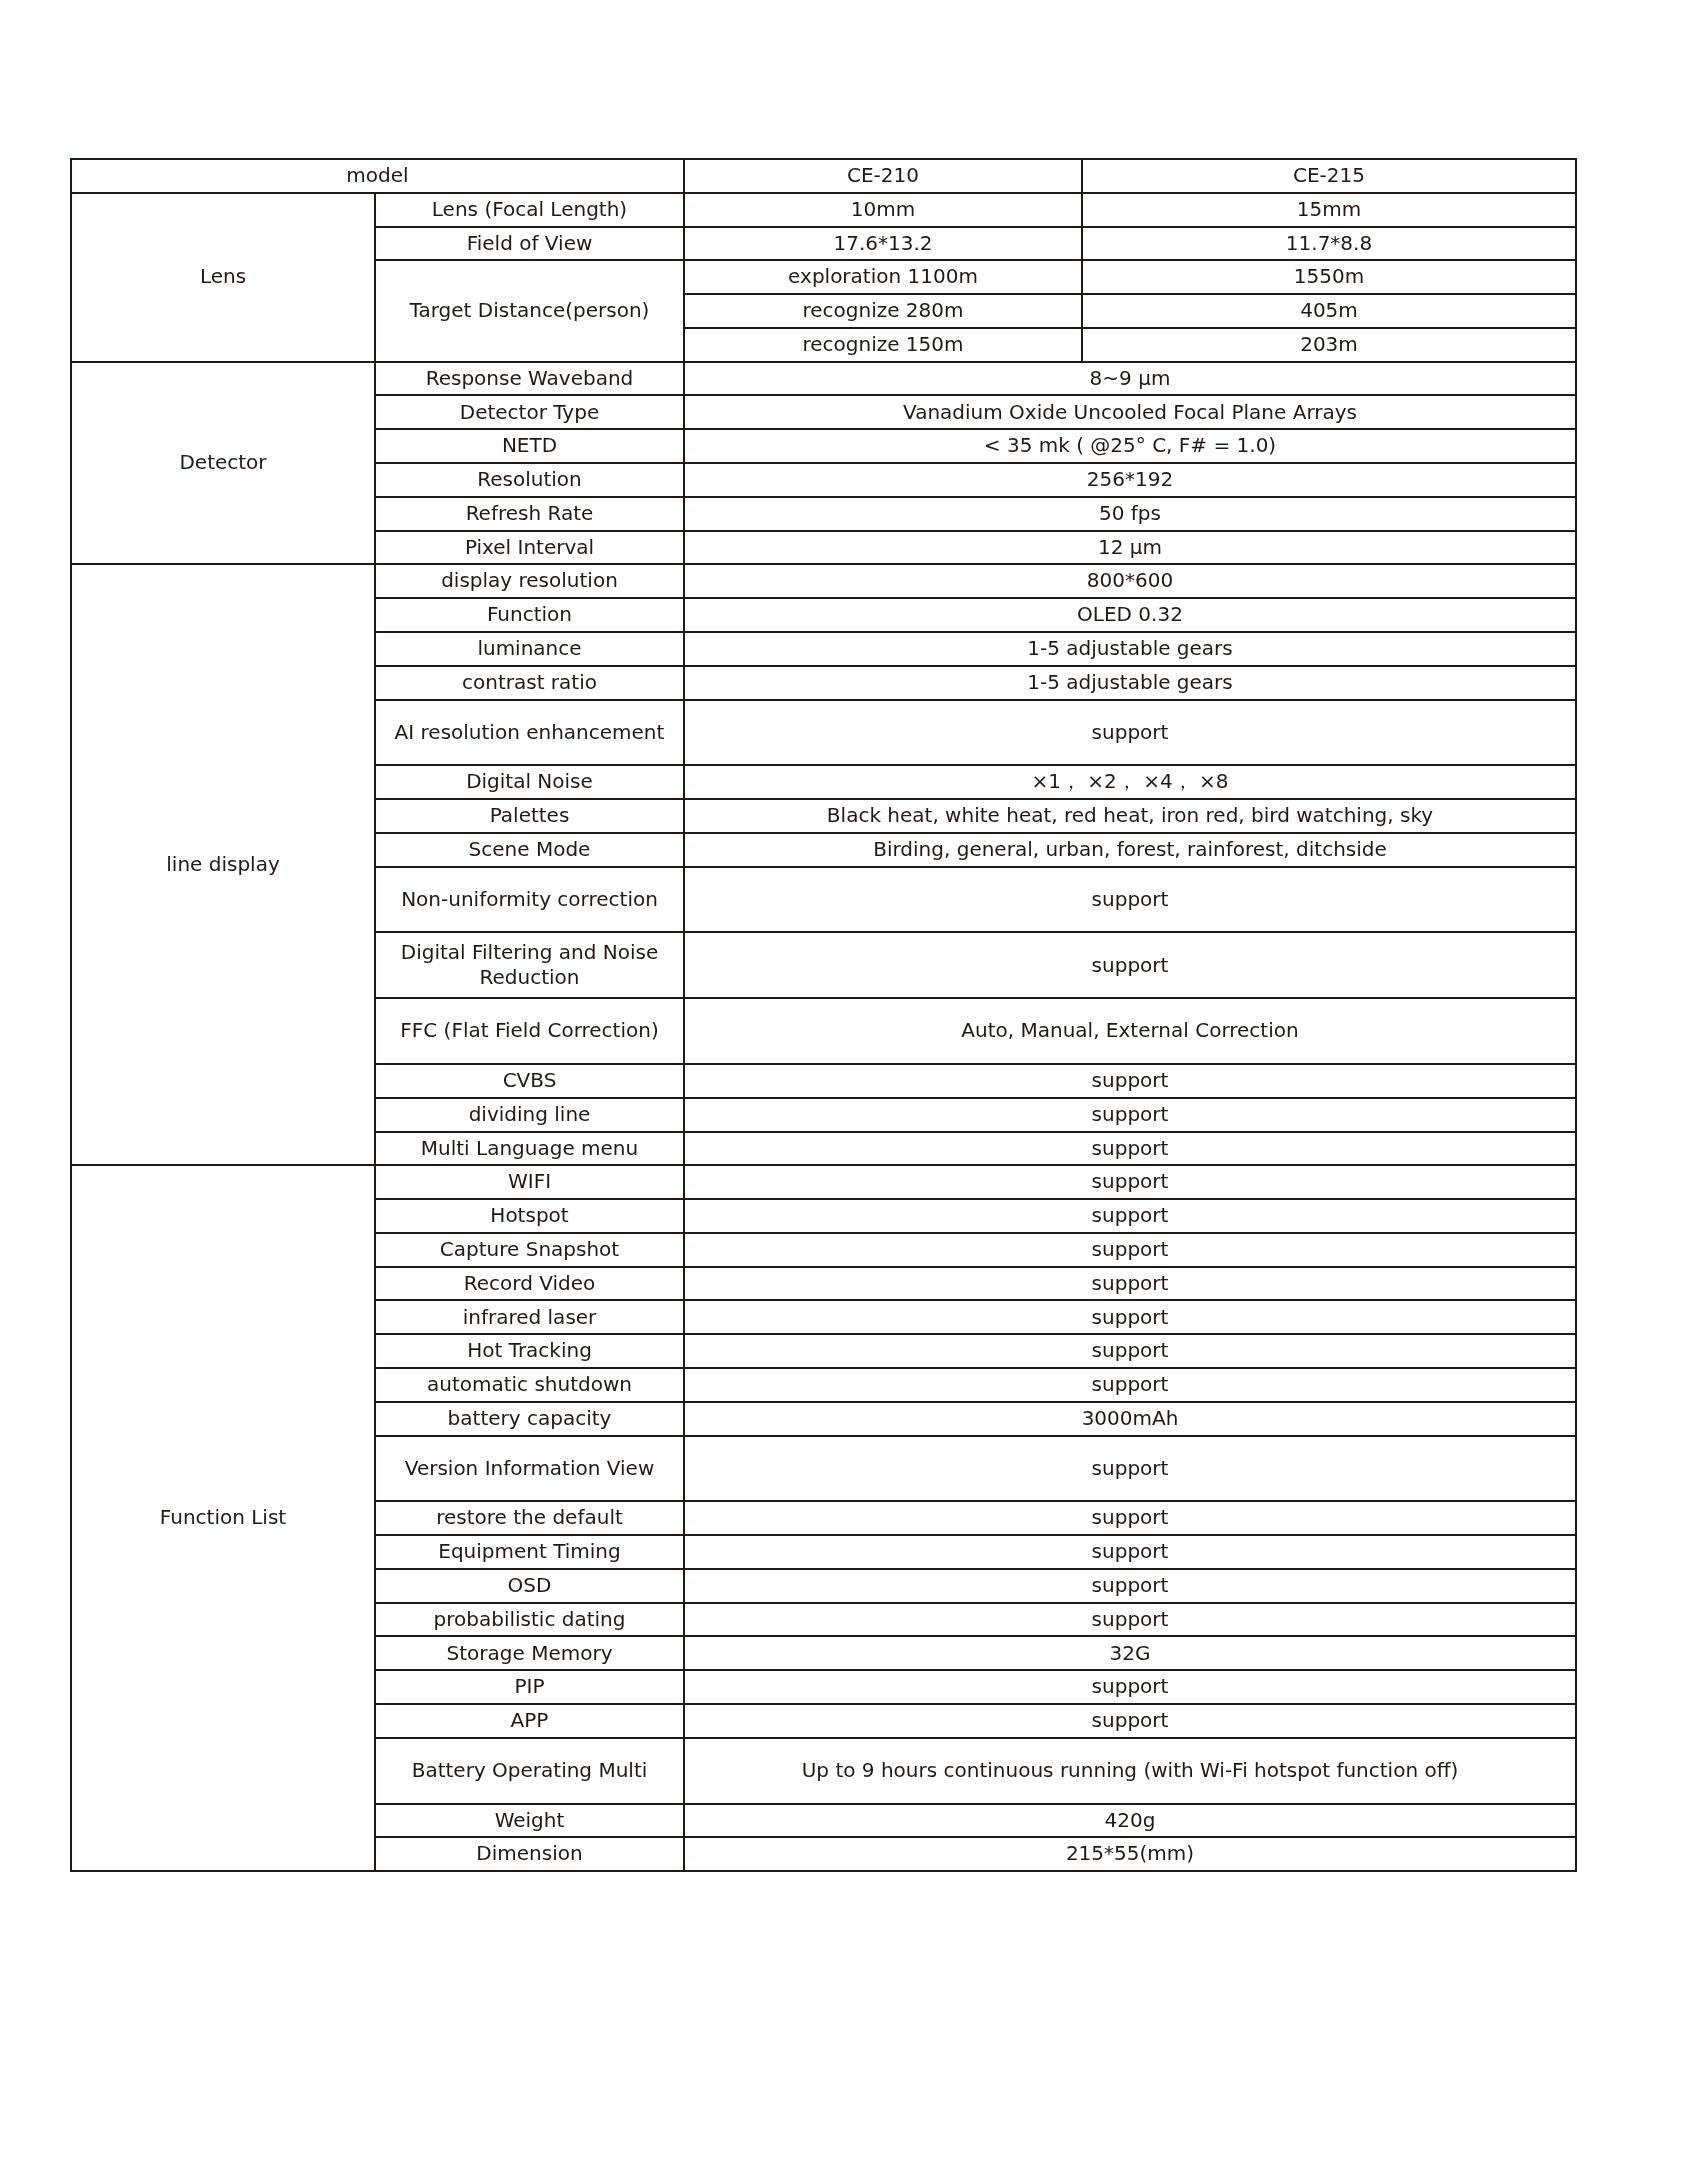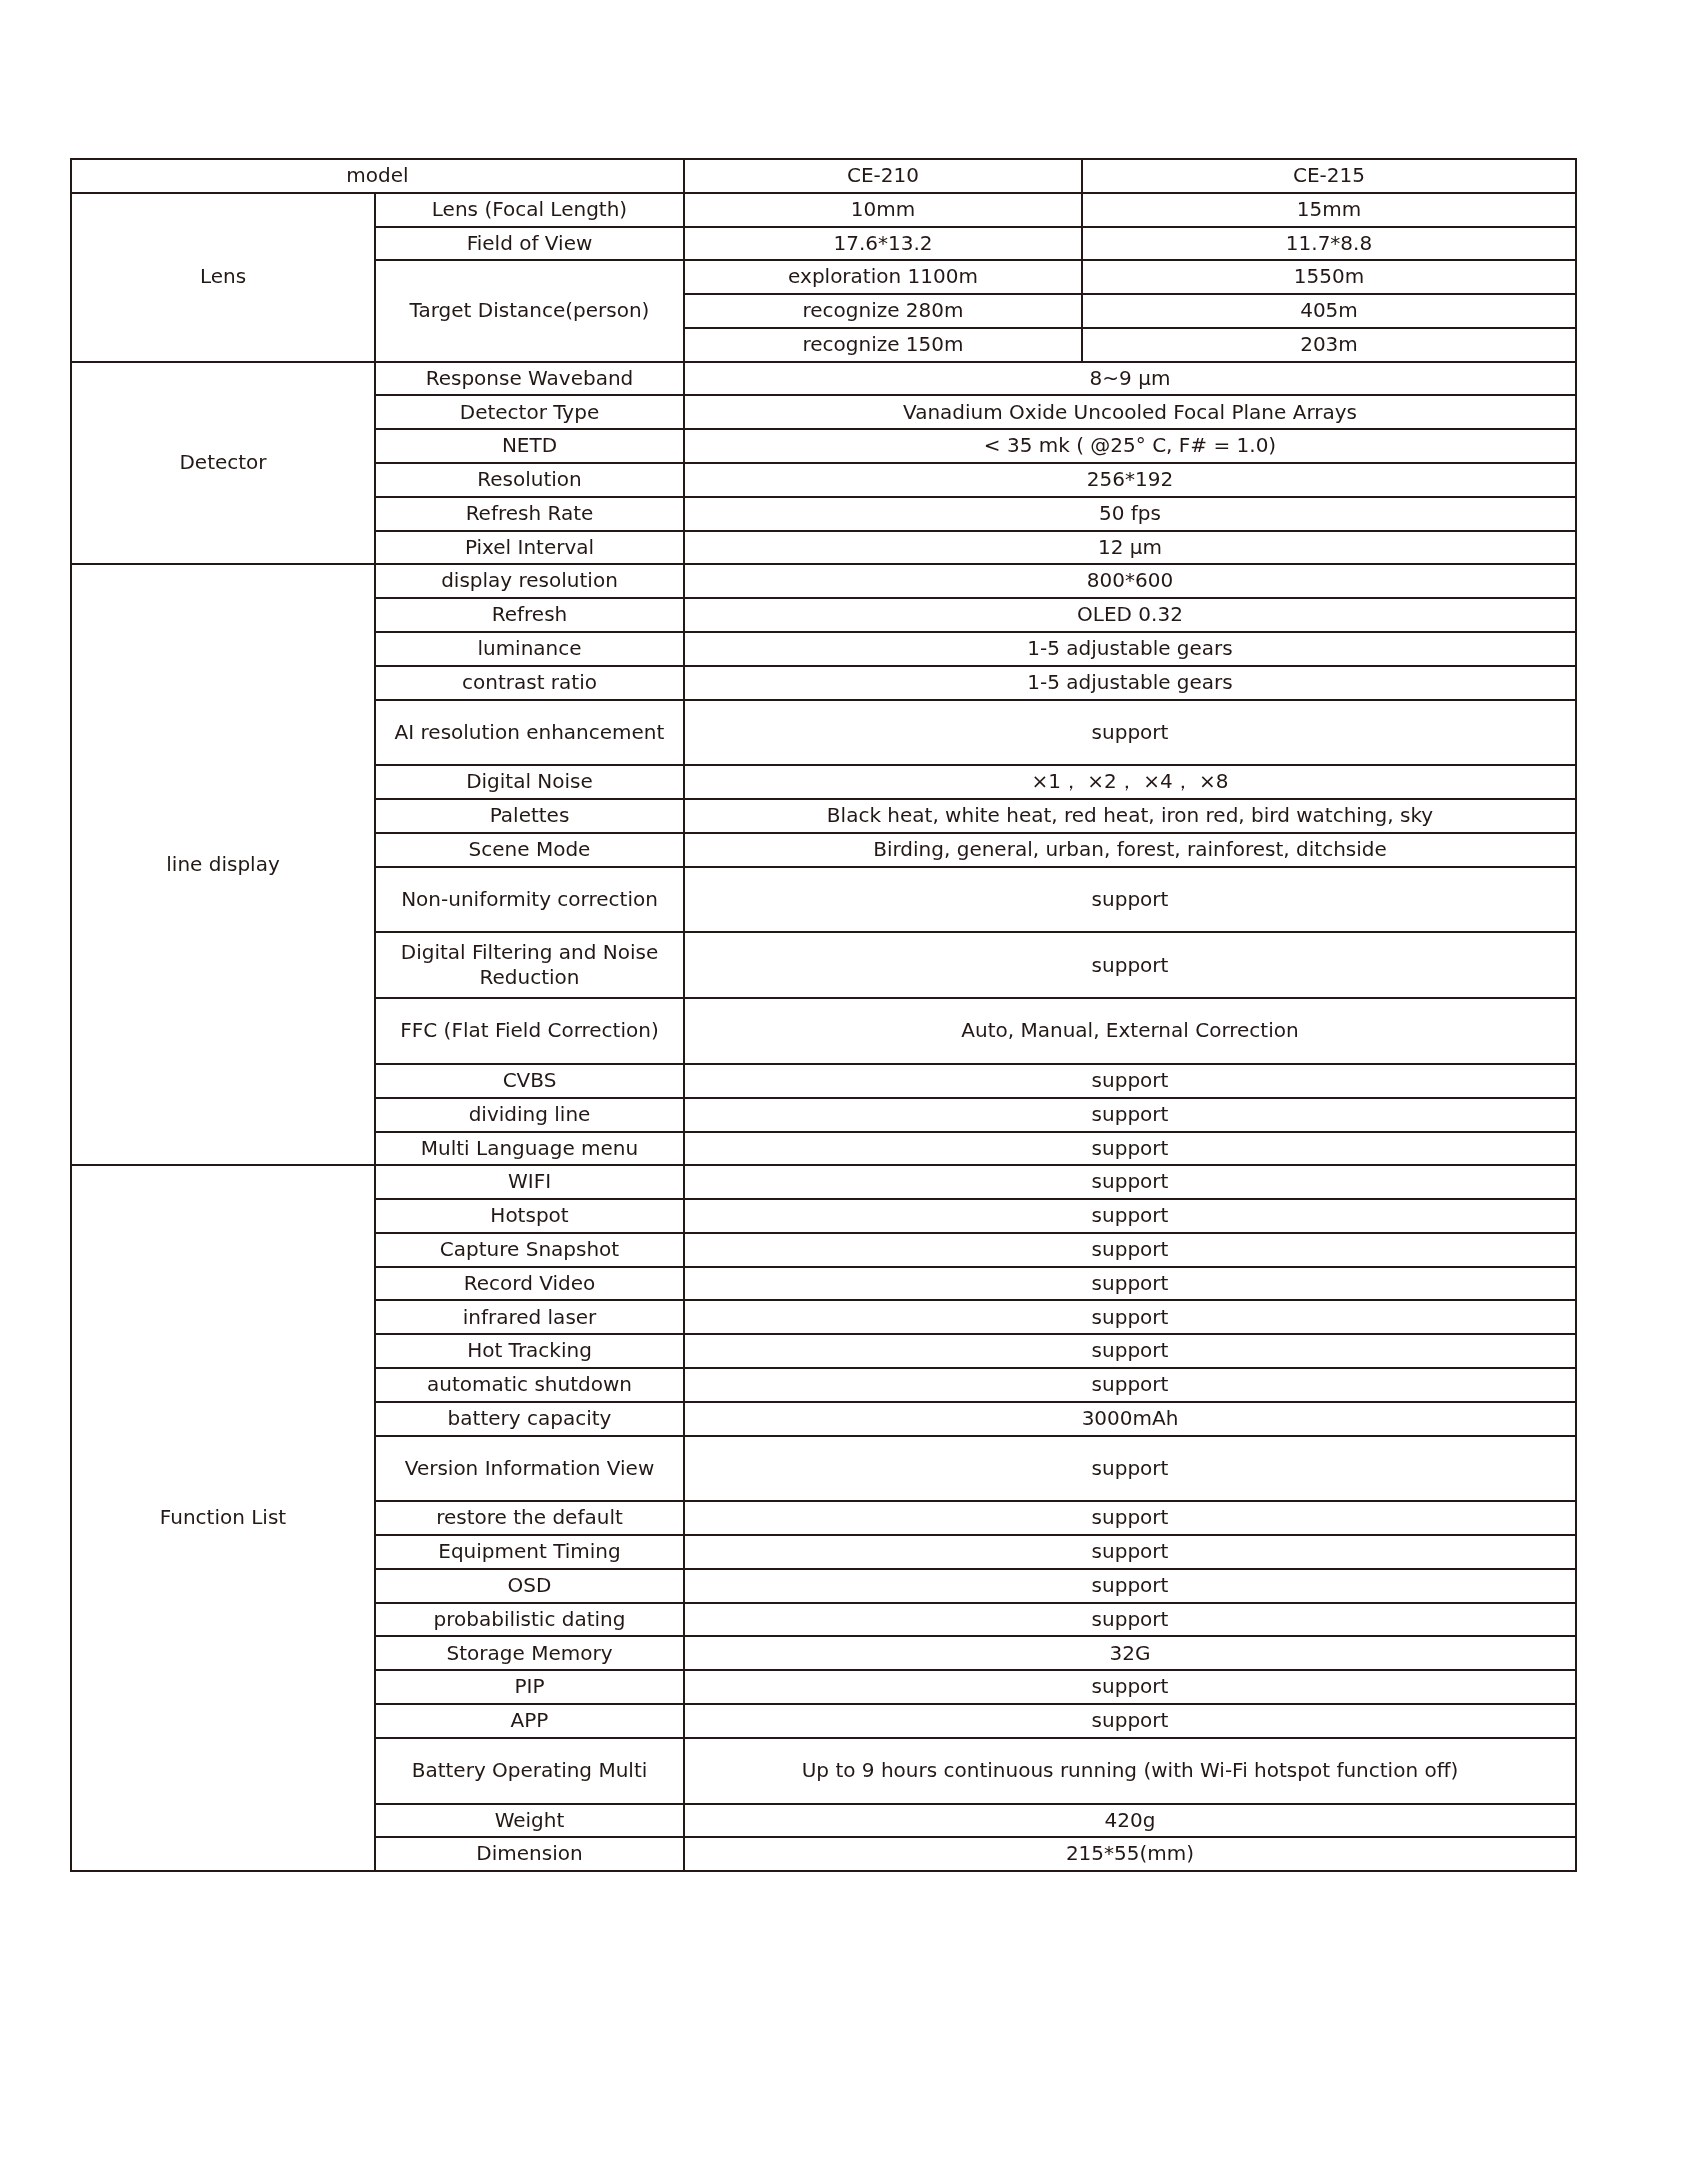--- a/index.html
+++ b/index.html
@@ -124,21 +124,21 @@
         <tr class="r1">
           <td class="param">Pixel Interval</td>
           <td class="val" colspan="2">12 μm</td>
         </tr>
         <tr class="r1">
           <td class="cat" rowspan="14">line display</td>
           <td class="param">display resolution</td>
           <td class="val" colspan="2">800*600</td>
         </tr>
         <tr class="r1">
-          <td class="param">Refresh</td>
+          <td class="param">Function</td>
           <td class="val" colspan="2">OLED 0.32</td>
         </tr>
         <tr class="r1">
           <td class="param">luminance</td>
           <td class="val" colspan="2">1-5 adjustable gears</td>
         </tr>
         <tr class="r1">
           <td class="param">contrast ratio</td>
           <td class="val" colspan="2">1-5 adjustable gears</td>
         </tr>

